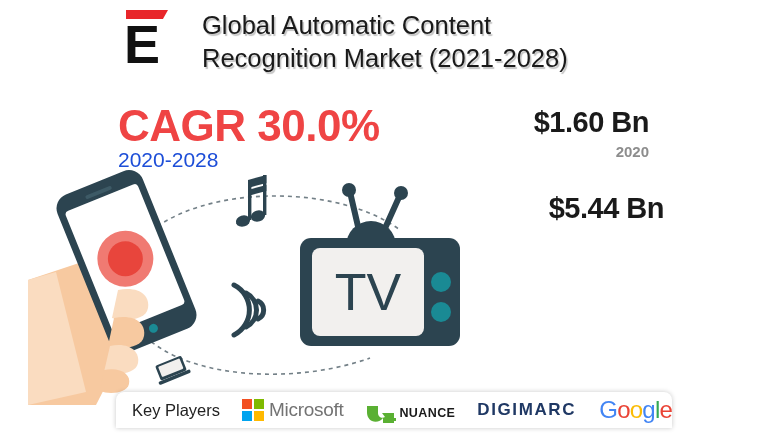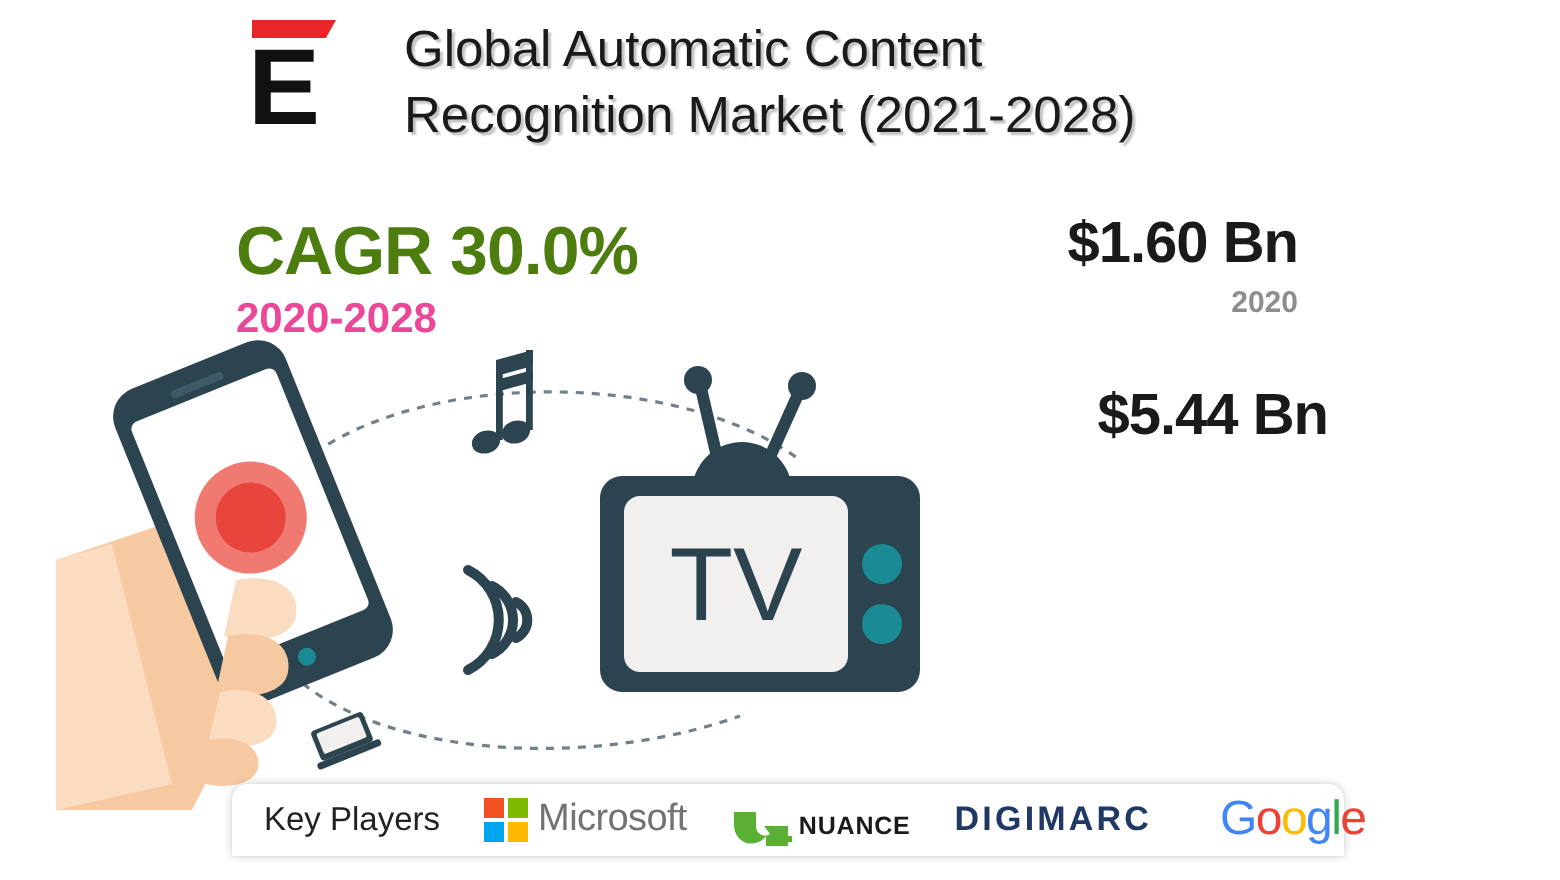--- a/index.html
+++ b/index.html
@@ -65,33 +65,33 @@
     font-family: "Liberation Sans", sans-serif;
   }
 
   
   .cagr-block {
     position: absolute;
     left: 118px;
     top: 107px;
   }
   .cagr-value {
-    font-size: 34px;
+    font-size: 44px;
     line-height: 38px;
     font-weight: bold;
-    color: #4d7c0f;
+    color: #ef4444;
     font-family: "Liberation Sans", sans-serif;
     letter-spacing: -0.5px;
   }
   .cagr-period {
     margin-top: 3px;
     font-size: 21px;
     line-height: 24px;
-    font-weight: bold;
-    color: #ec4899;
+    font-weight: normal;
+    color: #1d4ed8;
     font-family: "Liberation Sans", sans-serif;
   }
 
   
   .stat {
     position: absolute;
     text-align: right;
     width: 200px;
   }
   .stat-1 { left: 449px; top: 106px; }
@@ -204,21 +204,20 @@
     height: 24px;
     background: #5b7ba8;
   }
   .digimarc-mark {
     margin-left: 11px;
     width: 22px; height: 22px;
   }
 
   
   .google-word {
-    margin-left: 11px;
     font-size: 24px;
     font-family: "Liberation Sans", sans-serif;
     letter-spacing: -0.8px;
     font-weight: normal;
   }
   .g-b { color: #4285f4; }
   .g-r { color: #ea4335; }
   .g-y { color: #fbbc05; }
   .g-g { color: #34a853; }
 </style>

